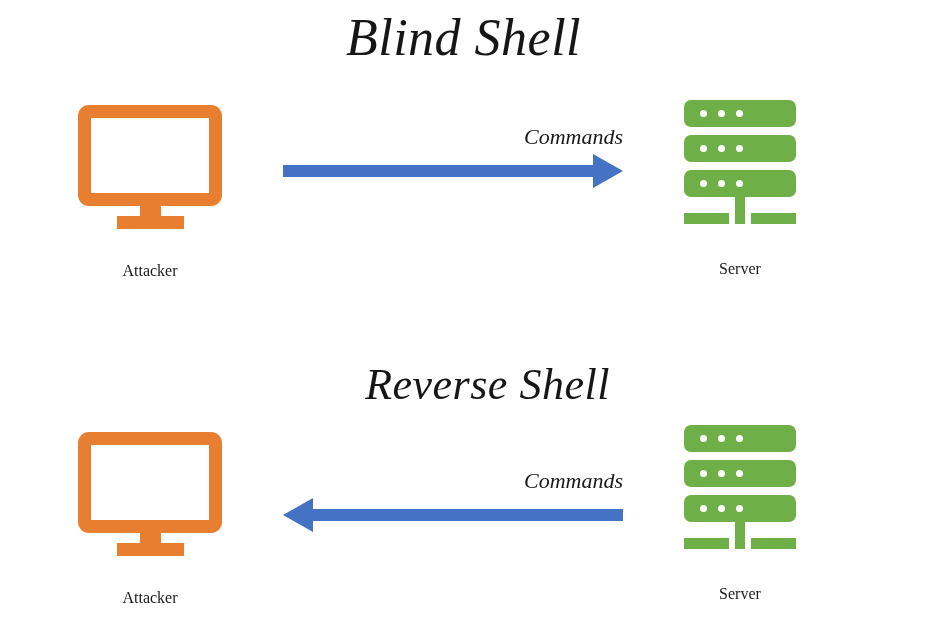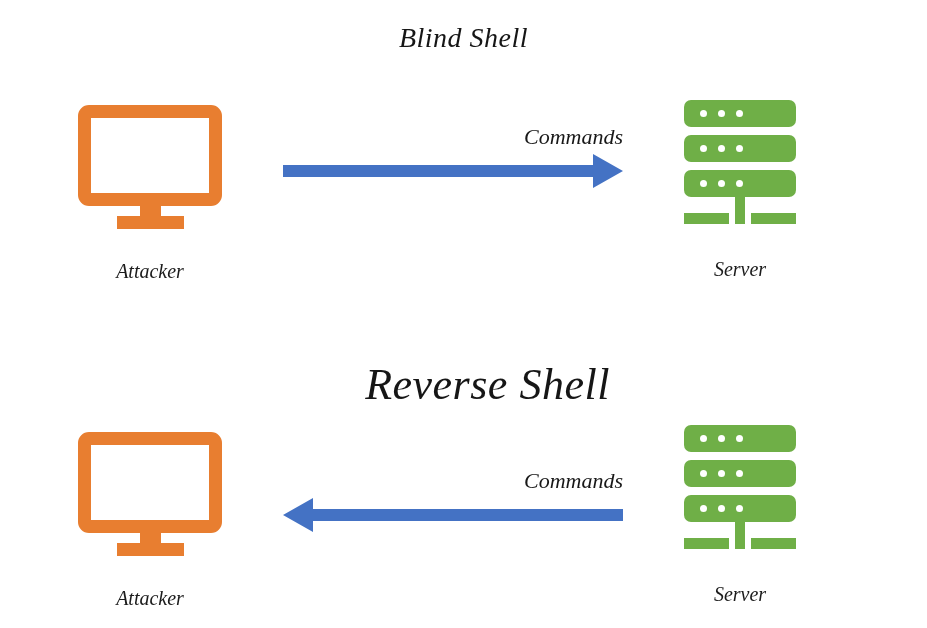--- a/index.html
+++ b/index.html
@@ -29,33 +29,32 @@
     left: 0;
     width: 927px;
     text-align: center;
     font-family: "Liberation Serif", "DejaVu Serif", serif;
     font-style: italic;
     font-weight: 400;
     color: #161616;
     letter-spacing: 0.5px;
     white-space: nowrap;
   }
-  .title-blind  { top: 12px;  font-size: 28px; line-height: 52px; }
+  .title-blind  { top: 12px;  font-size: 52px; line-height: 52px; }
   .title-reverse{ top: 358px; font-size: 44px; line-height: 54px; padding-left: 24px; }
 
   
   .node {
     position: absolute;
   }
   .node-label {
     position: absolute;
     width: 260px;
     text-align: center;
-    font-style: italic;
-    font-size: 20px;
+    font-size: 16px;
     line-height: 28px;
     color: #1b1b1b;
     white-space: nowrap;
   }
 
   
   .monitor {
     position: absolute;
     width: 144px;
     height: 124px;

